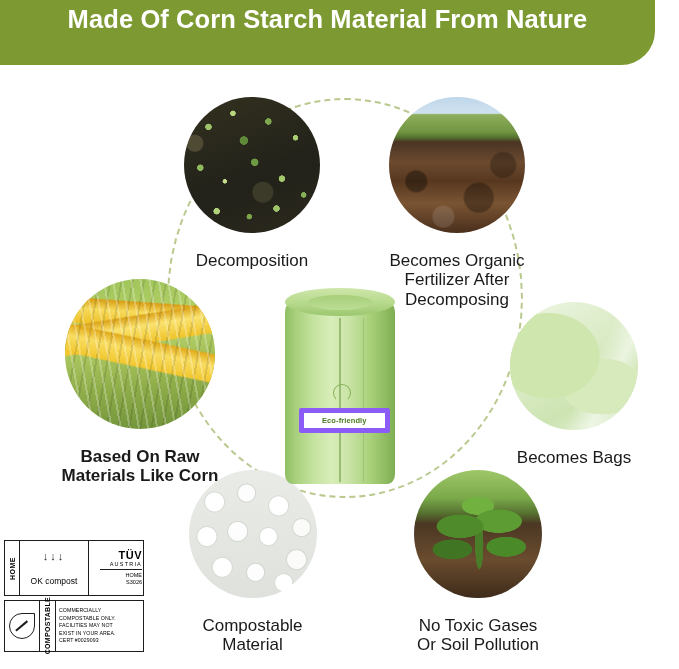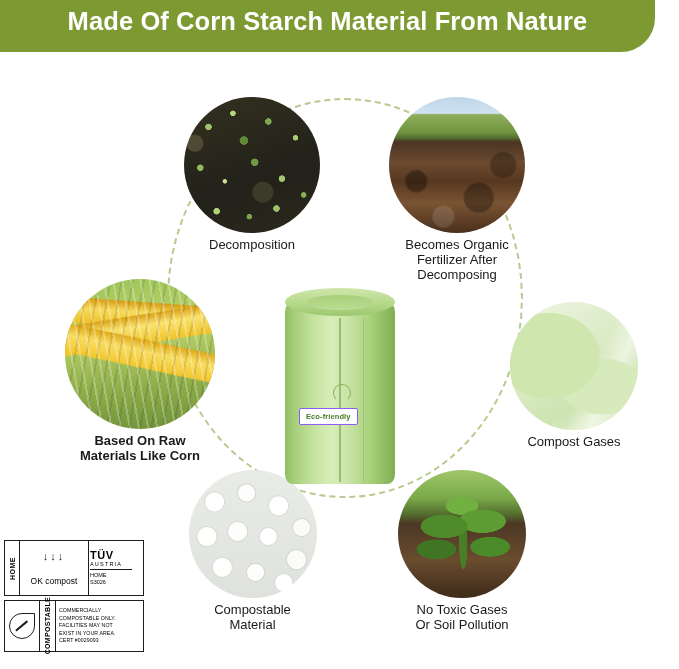--- a/index.html
+++ b/index.html
@@ -14,28 +14,28 @@
     overflow: hidden;
     position: relative;
   }
 
   
   .banner {
     position: absolute;
     left: 0;
     top: 0;
     width: 655px;
-    height: 52px;
+    height: 65px;
     background: #7d9a32;
     border-bottom-right-radius: 34px;
     display: flex;
-    align-items: flex-end;
+    align-items: flex-start;
     justify-content: center;
     box-sizing: border-box;
-    padding: 16px 18px;
+    padding: 5px 18px;
   }
   .banner-title {
     color: #ffffff;
     font-size: 25.5px;
     font-weight: bold;
     line-height: 1.12;
     text-align: center;
     letter-spacing: 0.1px;
   }
 
@@ -64,24 +64,24 @@
     position: absolute;
   }
   .node .photo {
     border-radius: 50%;
     overflow: hidden;
     position: relative;
     box-sizing: border-box;
   }
   .node .caption {
     text-align: center;
-    font-size: 13px;
+    font-size: 17px;
     color: #1a1a1a;
     line-height: 1.14;
-    margin-top: 5px;
+    margin-top: 18px;
     white-space: pre-line;
   }
 
   
   .tex-decomp {
     background-color: #2b2a1e;
     background-image:
       radial-gradient(circle at 18% 22%, #9fc36a 0 3px, transparent 3.5px),
       radial-gradient(circle at 36% 12%, #b9d77f 0 2.5px, transparent 3px),
       radial-gradient(circle at 62% 18%, #7ea84e 0 3px, transparent 3.5px),
@@ -217,23 +217,23 @@
   }
   .prod-seam2 {
     position: absolute;
     left: 78px; top: 30px;
     width: 1px; height: 164px;
     background: rgba(120,160,80,.35);
   }
   .prod-label {
     position: absolute;
     left: 14px; top: 120px;
-    padding: 3px 6px;
+    padding: 3px 18px;
     background: #ffffff;
-    border: 1px solid #8b5cf6;
+    border: 5px solid #8b5cf6;
     border-radius: 2px;
     font-size: 7.5px;
     color: #4a7a22;
     font-weight: bold;
     letter-spacing: .1px;
   }
   .prod-tie {
     position: absolute;
     left: 48px; top: 96px;
     width: 16px; height: 16px;
@@ -287,21 +287,21 @@
     color: #1d1d1d;
   }
   .badge-ok .mid .ok-text {
     font-size: 8.5px;
     margin-top: 14px;
   }
   .badge-ok .tuv {
     width: 52px;
     display: flex;
     flex-direction: column;
-    align-items: flex-start;
+    align-items: flex-end;
     justify-content: center;
     padding: 2px 1px;
   }
   .tuv-logo {
     font-size: 11px;
     font-weight: bold;
     letter-spacing: .5px;
     line-height: 1;
   }
   .tuv-sub {
@@ -393,24 +393,24 @@
 
   <div class="node" style="left:352px; top:31px; width:210px;">
     <div class="photo tex-soil" style="width:136px;height:136px;margin:0 auto;"></div>
     <div class="caption">Becomes Organic
 Fertilizer After
 Decomposing</div>
   </div>
 
   <div class="node" style="left:481px; top:236px; width:186px;">
     <div class="photo tex-bags" style="width:128px;height:128px;margin:0 auto;"></div>
-    <div class="caption">Compost Gases</div>
-  </div>
-
-  <div class="node" style="left:364px; top:404px; width:196px;">
+    <div class="caption">Becomes Bags</div>
+  </div>
+
+  <div class="node" style="left:380px; top:404px; width:196px;">
     <div class="photo tex-sprout" style="width:128px;height:128px;margin:0 auto;"></div>
     <div class="caption">No Toxic Gases
 Or Soil Pollution</div>
   </div>
 
   <div class="node" style="left:160px; top:404px; width:185px;">
     <div class="photo tex-pellets" style="width:128px;height:128px;margin:0 auto;"></div>
     <div class="caption">Compostable
 Material</div>
   </div>

